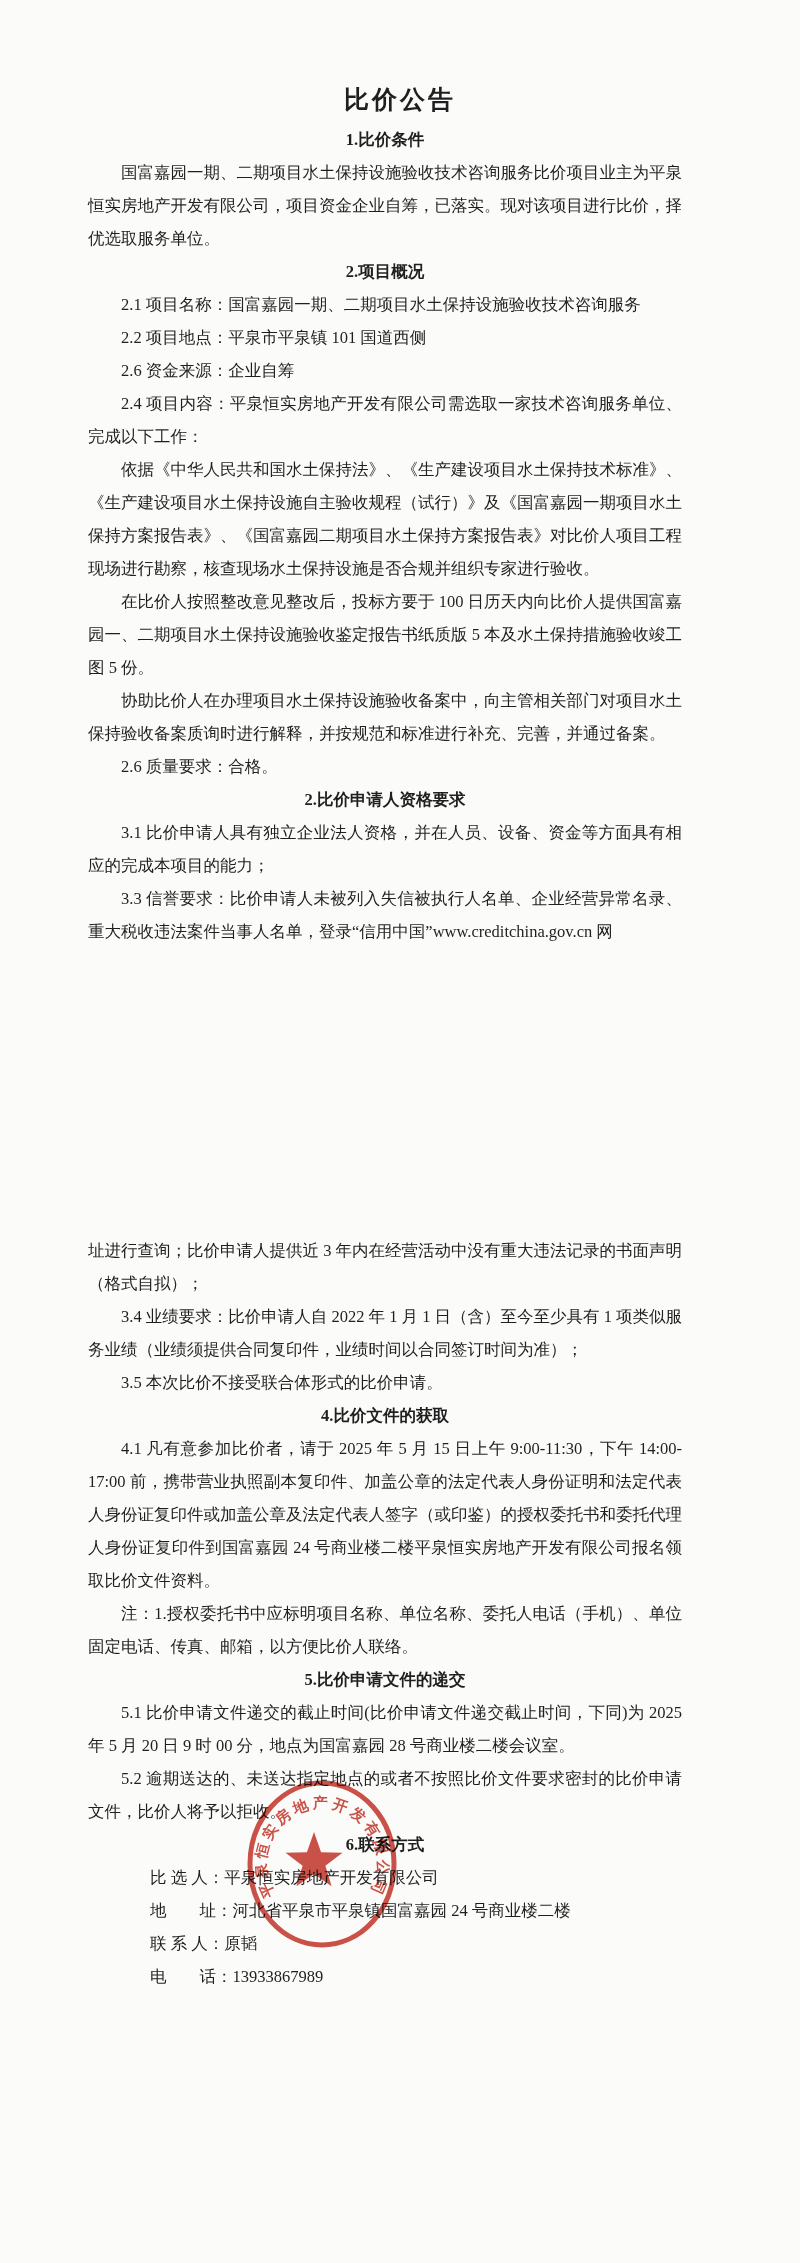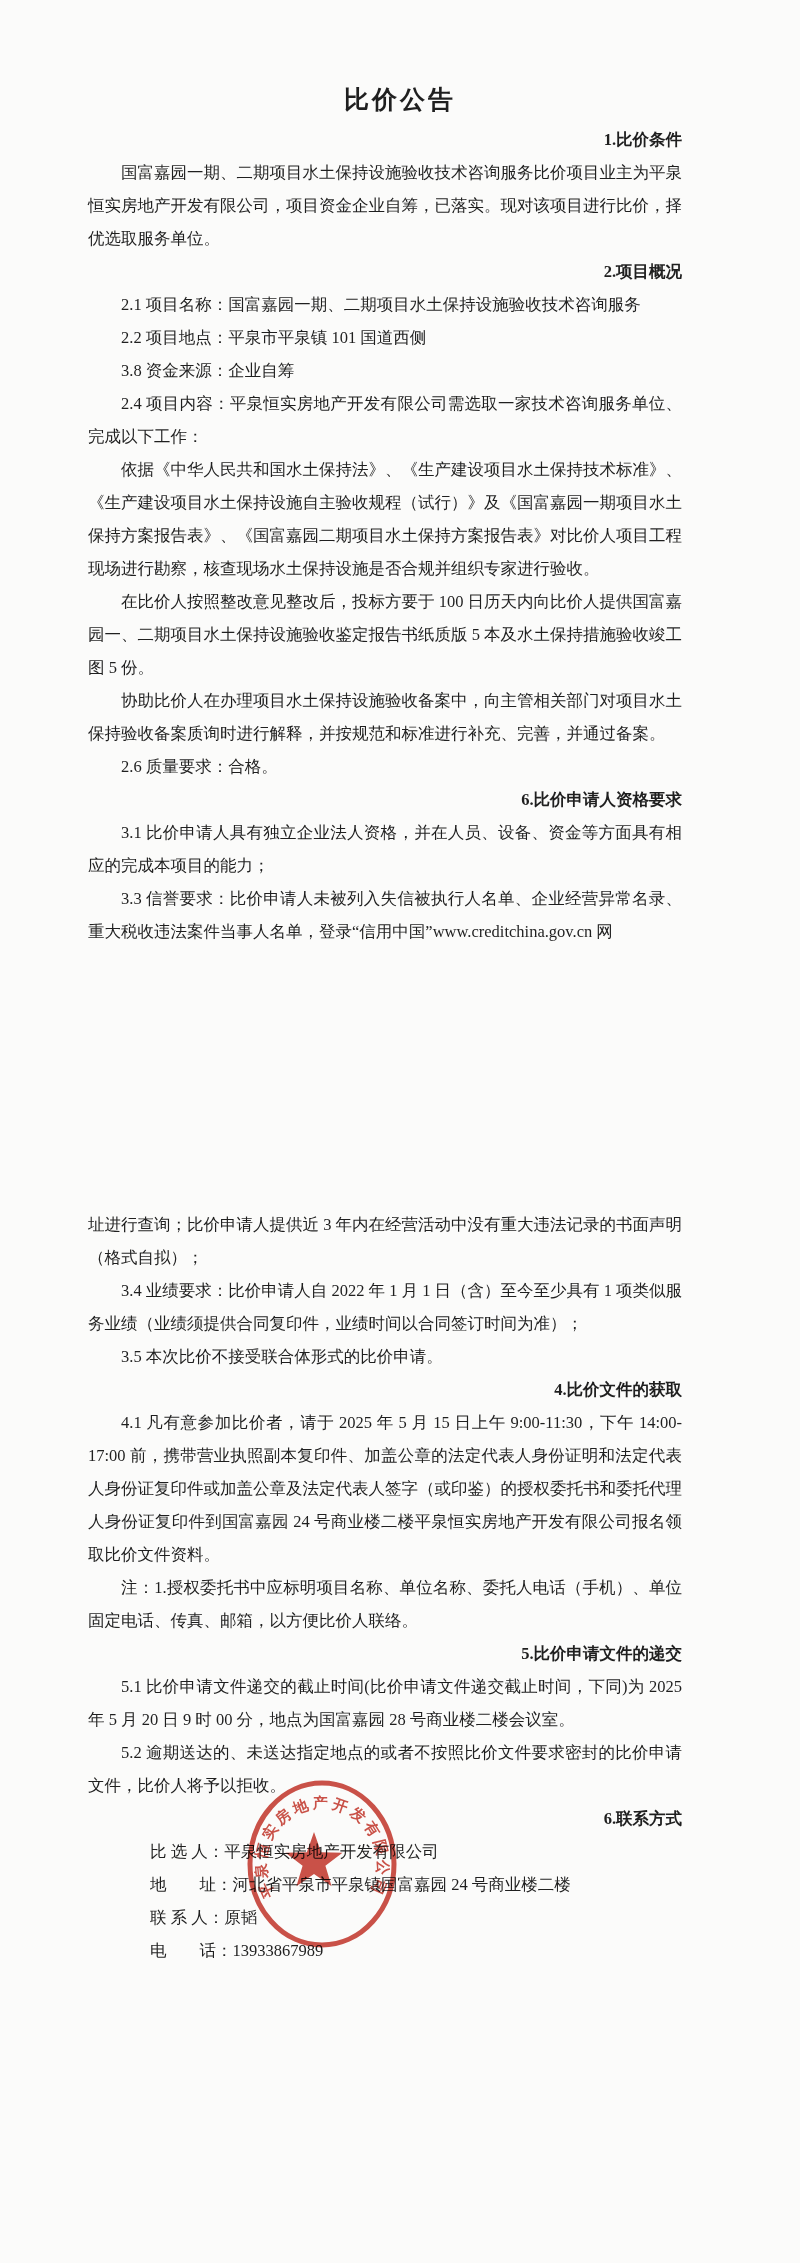--- a/index.html
+++ b/index.html
@@ -15,23 +15,23 @@
     position:absolute; top:86px; left:0; width:800px;
     text-align:center; font-size:25px; font-weight:700; letter-spacing:3px;
     line-height:28px;
   }
   .page {
     position:absolute; left:88px; width:594px;
     font-size:16.5px; line-height:33px;
     text-align:justify; text-justify:inter-ideograph;
   }
   .page-1 { top:123px; }
-  .page-2 { top:1208px; }
+  .page-2 { top:1234px; }
   .sec-heading {
-    font-size:16.5px; font-weight:700; margin:0; text-align:right;
+    font-size:16.5px; font-weight:700; margin:0; text-align:center;
   }
   .page p { margin:0; text-indent:2em; }
   .page p.no-indent { text-indent:0; }
   .contact-line { text-indent:0 !important; padding-left:62px; }
   .contact-label { white-space:pre; }
   .seal {
     position:absolute; left:244px; top:1778px; width:156px; height:172px;
     opacity:0.88; mix-blend-mode:multiply; pointer-events:none;
   }
   .seal text {
@@ -44,28 +44,28 @@
 
 <div class="doc-title">比价公告</div>
 
 <div class="page page-1">
   <h2 class="sec-heading">1.比价条件</h2>
   <p>国富嘉园一期、二期项目水土保持设施验收技术咨询服务比价项目业主为平泉恒实房地产开发有限公司，项目资金企业自筹，已落实。现对该项目进行比价，择优选取服务单位。</p>
 
   <h2 class="sec-heading">2.项目概况</h2>
   <p>2.1 项目名称：国富嘉园一期、二期项目水土保持设施验收技术咨询服务</p>
   <p>2.2 项目地点：平泉市平泉镇 101 国道西侧</p>
-  <p>3.8 资金来源：企业自筹</p>
+  <p>2.6 资金来源：企业自筹</p>
   <p>2.4 项目内容：平泉恒实房地产开发有限公司需选取一家技术咨询服务单位、完成以下工作：</p>
   <p>依据《中华人民共和国水土保持法》、《生产建设项目水土保持技术标准》、《生产建设项目水土保持设施自主验收规程（试行）》及《国富嘉园一期项目水土保持方案报告表》、《国富嘉园二期项目水土保持方案报告表》对比价人项目工程现场进行勘察，核查现场水土保持设施是否合规并组织专家进行验收。</p>
   <p>在比价人按照整改意见整改后，投标方要于 100 日历天内向比价人提供国富嘉园一、二期项目水土保持设施验收鉴定报告书纸质版 5 本及水土保持措施验收竣工图 5 份。</p>
   <p>协助比价人在办理项目水土保持设施验收备案中，向主管相关部门对项目水土保持验收备案质询时进行解释，并按规范和标准进行补充、完善，并通过备案。</p>
   <p>2.6 质量要求：合格。</p>
 
-  <h2 class="sec-heading">6.比价申请人资格要求</h2>
+  <h2 class="sec-heading">2.比价申请人资格要求</h2>
   <p>3.1 比价申请人具有独立企业法人资格，并在人员、设备、资金等方面具有相应的完成本项目的能力；</p>
   <p>3.3 信誉要求：比价申请人未被列入失信被执行人名单、企业经营异常名录、重大税收违法案件当事人名单，登录“信用中国”www.creditchina.gov.cn 网</p>
 </div>
 
 <div class="page page-2">
   <p class="no-indent">址进行查询；比价申请人提供近 3 年内在经营活动中没有重大违法记录的书面声明（格式自拟）；</p>
   <p>3.4 业绩要求：比价申请人自 2022 年 1 月 1 日（含）至今至少具有 1 项类似服务业绩（业绩须提供合同复印件，业绩时间以合同签订时间为准）；</p>
   <p>3.5 本次比价不接受联合体形式的比价申请。</p>
 
   <h2 class="sec-heading">4.比价文件的获取</h2>

